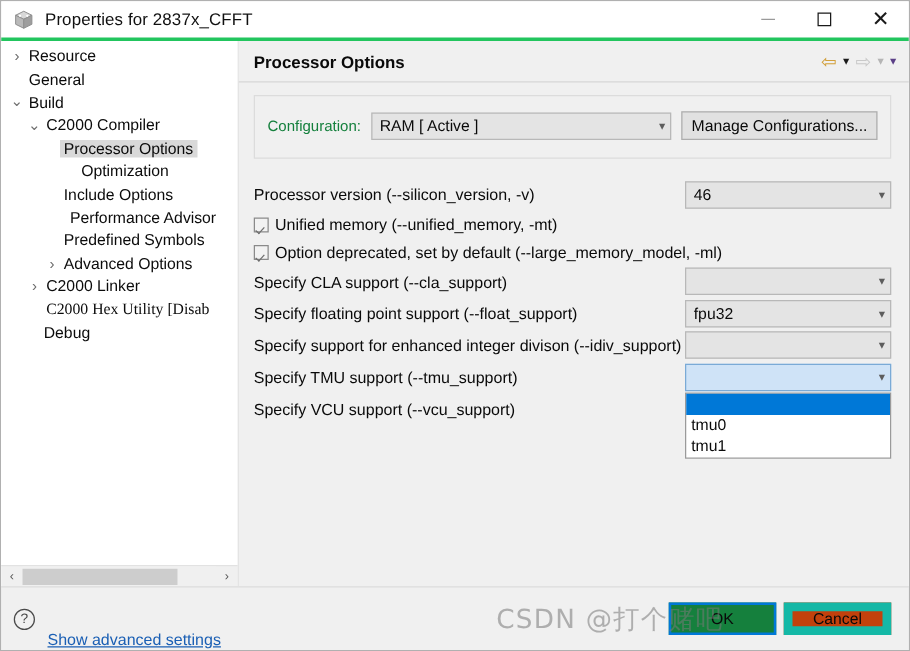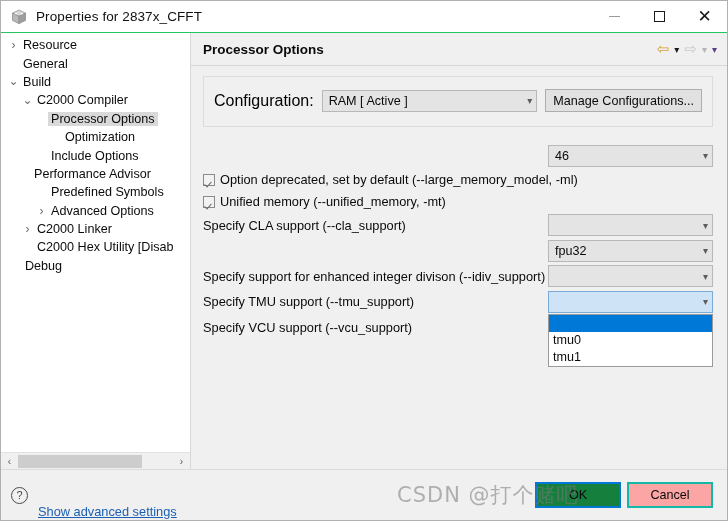--- a/index.html
+++ b/index.html
@@ -17,21 +17,21 @@
     background: #f0f0f0;
     border: 1px solid #b0b0b0;
     display: flex; flex-direction: column;
   }
 
   
   #titlebar {
     height: 32px; flex: 0 0 32px;
     background: #ffffff;
     display: flex; align-items: center;
-    border-bottom: 1px solid #22c55e;
+    border-bottom: 3px solid #22c55e;
   }
   #title-icon {
     width: 18px; height: 18px;
     margin-left: 9px; margin-right: 8px;
     position: relative; flex: 0 0 18px;
   }
   #title-text {
     font-size: 13.5px; color: #101010;
     letter-spacing: .1px;
   }
@@ -123,21 +123,21 @@
   #pane-content { flex: 1 1 auto; padding: 10px 14px 0 12px; position: relative; }
 
   
   #config-group {
     border: 1px solid #dcdcdc;
     background: #f0f0f0;
     padding: 12px 10px 14px 10px;
     margin-bottom: 16px;
   }
   #config-row { display: flex; align-items: center; gap: 8px; }
-  #config-label { font-size: 16px; color: #000000; white-space: nowrap; }
+  #config-label { font-size: 12px; color: #15803d; white-space: nowrap; }
   .combo {
     height: 22px;
     border: 1px solid #b8b8b8;
     background: #e4e4e4;
     display: flex; align-items: center;
     padding: 0 4px 0 6px;
     font-size: 12.6px; color: #0a0a0a;
     position: relative;
   }
   .combo .caret {
@@ -207,21 +207,21 @@
   }
   #adv-link {
     font-size: 12.8px; color: #1a5fb4;
     text-decoration: underline; cursor: pointer; margin-top: 32px;
   }
   #footer-btns { margin-left: auto; display: flex; gap: 6px; }
   .dlg-btn {
     width: 86px; height: 26px;
     display:flex; align-items:center; justify-content:center;
     font-size: 12.6px; color: #0a0a0a;
-    background: #fca5a5; border: 2px solid #14b8a6;
+    background: #c2410c; border: 7px solid #14b8a6;
   }
   .dlg-btn.primary { border: 2px solid #0078d7; background:#15803d; }
 
   
   #watermark {
     position: absolute;
     left: 396px; top: 480px;
     font-size: 21px; color: rgba(120,120,120,.55);
     letter-spacing: 1px; pointer-events: none;
     white-space: nowrap; z-index: 60;
@@ -282,41 +282,41 @@
             <span class="tree-label">Processor Options</span>
           </div>
           <div class="tree-row" style="padding-left: 48px;">
             <span class="tw"></span>
             <span class="tree-label">Optimization</span>
           </div>
           <div class="tree-row" style="padding-left: 34px;">
             <span class="tw"></span>
             <span class="tree-label">Include Options</span>
           </div>
-          <div class="tree-row" style="padding-left: 17px;">
+          <div class="tree-row" style="padding-left: 39px;">
             <span class="tw"></span>
             <span class="tree-label">Performance Advisor</span>
           </div>
           <div class="tree-row" style="padding-left: 34px; text-align: right;">
             <span class="tw"></span>
             <span class="tree-label">Predefined Symbols</span>
           </div>
           <div class="tree-row" style="padding-left: 34px;">
             <span class="tw" style="font-size: 12px;">›</span>
             <span class="tree-label">Advanced Options</span>
           </div>
           <div class="tree-row" style="padding-left: 20px;">
             <span class="tw" style="font-size: 12px;">›</span>
             <span class="tree-label">C2000 Linker</span>
           </div>
-          <div class="tree-row" style="padding-left: 20px;">
+          <div class="tree-row" style="padding-left: 20px; font-family: Liberation Serif, serif;">
             <span class="tw"></span>
             <span class="tree-label">C2000 Hex Utility  [Disab</span>
           </div>
-          <div class="tree-row" style="padding-left: 8px;">
+          <div class="tree-row" style="padding-left: 18px;">
             <span class="tw"></span>
             <span class="tree-label">Debug</span>
           </div>
         </div>
       <div id="tree-hscroll">
         <div class="hs-arrow">‹</div>
         <div id="hs-track">
           <div id="hs-thumb"></div>
         </div>
         <div class="hs-arrow">›</div>
@@ -344,41 +344,43 @@
             <div class="combo" id="config-combo">
               <span>RAM  [ Active ]</span>
               <span class="caret">▾</span>
             </div>
             <div id="manage-btn">Manage Configurations...</div>
           </div>
         </div>
 
         <div id="options-list">
             <div class="opt-row">
+              <span class="opt-label">Processor version (--silicon_version, -v)</span>
               <div class="combo opt-combo">
                 <span>46</span>
                 <span class="caret">▾</span>
               </div>
             </div>
             <div class="opt-row" style="height: 22px;">
               <span class="chk checked"></span>
-              <span class="opt-label">Option deprecated, set by default (--large_memory_model, -ml)</span>
+              <span class="opt-label">Unified memory (--unified_memory, -mt)</span>
             </div>
             <div class="opt-row" style="height: 22px;">
               <span class="chk checked"></span>
-              <span class="opt-label">Unified memory (--unified_memory, -mt)</span>
+              <span class="opt-label">Option deprecated, set by default (--large_memory_model, -ml)</span>
             </div>
             <div class="opt-row">
               <span class="opt-label">Specify CLA support (--cla_support)</span>
               <div class="combo opt-combo">
                 <span></span>
                 <span class="caret">▾</span>
               </div>
             </div>
             <div class="opt-row">
+              <span class="opt-label">Specify floating point support (--float_support)</span>
               <div class="combo opt-combo">
                 <span>fpu32</span>
                 <span class="caret">▾</span>
               </div>
             </div>
             <div class="opt-row">
               <span class="opt-label">Specify support for enhanced integer divison (--idiv_support)</span>
               <div class="combo opt-combo">
                 <span></span>
                 <span class="caret">▾</span>

